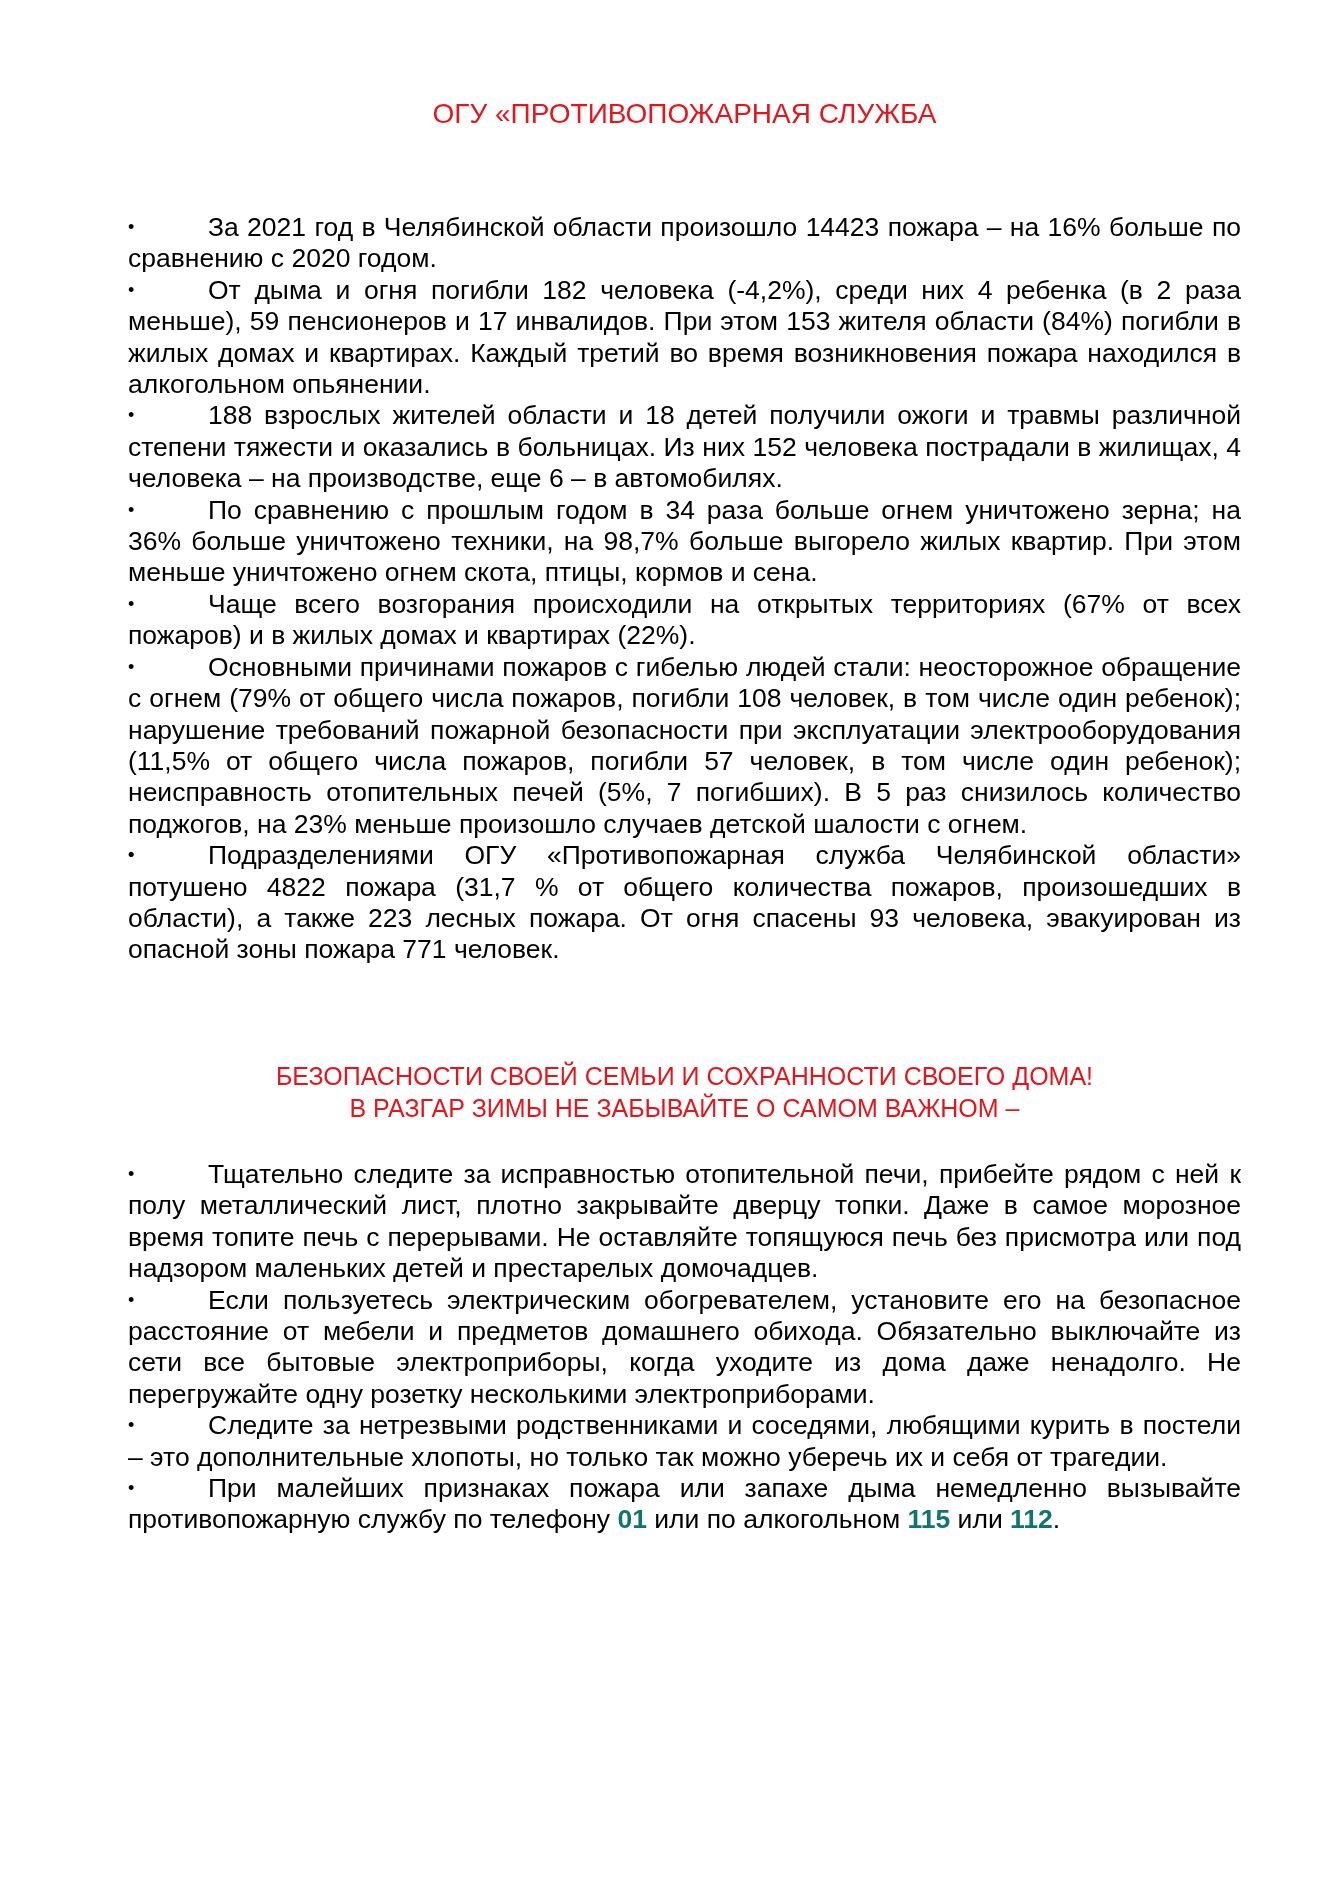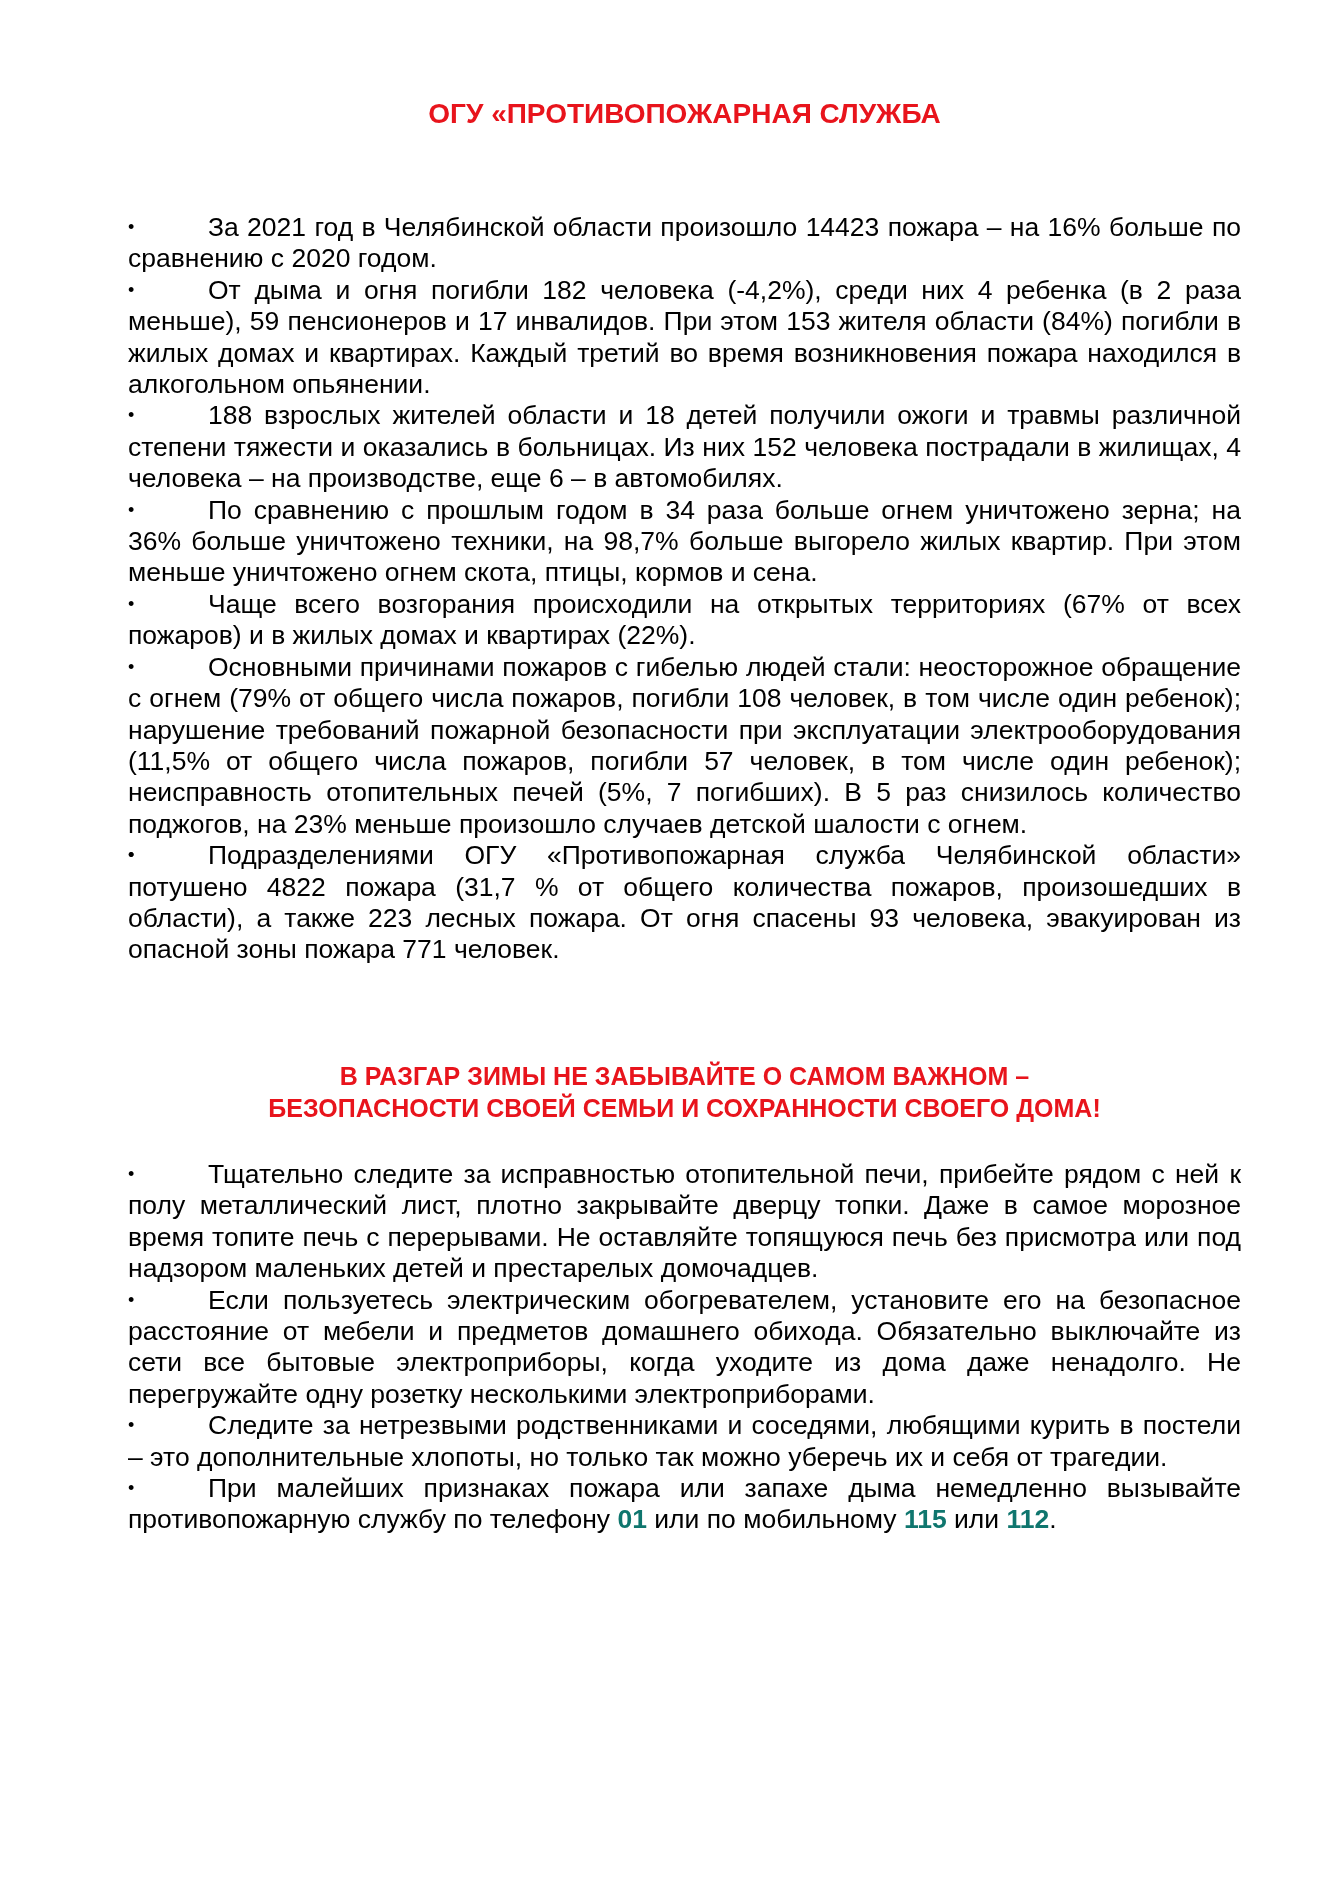--- a/index.html
+++ b/index.html
@@ -16,21 +16,21 @@
       color: #000000;
     }
     .page {
       position: absolute;
       left: 128px;
       top: 0;
       width: 1113px;
     }
     .title {
       color: #e8141c;
-      font-weight: bold;
+      font-weight: normal;
       text-align: center;
       font-size: 28px;
       line-height: 34px;
       margin: 0;
     }
     .title-1 {
       position: absolute;
       top: 97px;
       left: 0;
       width: 1113px;
@@ -90,24 +90,24 @@
     <li class="item"><span class="bullet">•</span><span>От дыма и огня погибли 182 человека (-4,2%), среди них 4 ребенка (в 2 раза меньше), 59 пенсионеров и 17 инвалидов. При этом 153 жителя области (84%) погибли в жилых домах и квартирах. Каждый третий во время возникновения пожара находился в алкогольном опьянении.</span></li>
     <li class="item"><span class="bullet">•</span><span>188 взрослых жителей области и 18 детей получили ожоги и травмы различной степени тяжести и оказались в больницах. Из них 152 человека пострадали в жилищах, 4 человека – на производстве, еще 6 – в автомобилях.</span></li>
     <li class="item"><span class="bullet">•</span><span>По сравнению с прошлым годом в 34 раза больше огнем уничтожено зерна; на 36% больше уничтожено техники, на 98,7% больше выгорело жилых квартир. При этом меньше уничтожено огнем скота, птицы, кормов и сена.</span></li>
     <li class="item"><span class="bullet">•</span><span>Чаще всего возгорания происходили на открытых территориях (67% от всех пожаров) и в жилых домах и квартирах (22%).</span></li>
     <li class="item"><span class="bullet">•</span><span>Основными причинами пожаров с гибелью людей стали: неосторожное обращение с огнем (79% от общего числа пожаров, погибли 108 человек, в том числе один ребенок); нарушение требований пожарной безопасности при эксплуатации электрооборудования (11,5% от общего числа пожаров, погибли 57 человек, в том числе один ребенок); неисправность отопительных печей (5%, 7 погибших). В 5 раз снизилось количество поджогов, на 23% меньше произошло случаев детской шалости с огнем.</span></li>
     <li class="item"><span class="bullet">•</span></li>
     <li class="item"><span class="bullet">•</span><span>Подразделениями ОГУ «Противопожарная служба Челябинской области» потушено 4822 пожара (31,7 % от общего количества пожаров, произошедших в области), а также 223 лесных пожара. От огня спасены 93 человека, эвакуирован из опасной зоны пожара 771 человек.</span></li>
   </ul>
 
   <h2 class="title title-2">
+    <span>БЕЗОПАСНОСТИ СВОЕЙ СЕМЬИ И СОХРАННОСТИ СВОЕГО ДОМА!</span>
     <span>В РАЗГАР ЗИМЫ НЕ ЗАБЫВАЙТЕ О САМОМ ВАЖНОМ –</span>
-    <span>БЕЗОПАСНОСТИ СВОЕЙ СЕМЬИ И СОХРАННОСТИ СВОЕГО ДОМА!</span>
   </h2>
 
   <ul class="list list-2">
     <li class="item"><span class="bullet">•</span><span>Тщательно следите за исправностью отопительной печи, прибейте рядом с ней к полу металлический лист, плотно закрывайте дверцу топки. Даже в самое морозное время топите печь с перерывами. Не оставляйте топящуюся печь без присмотра или под надзором маленьких детей и престарелых домочадцев.</span></li>
     <li class="item"><span class="bullet">•</span><span>Если пользуетесь электрическим обогревателем, установите его на безопасное расстояние от мебели и предметов домашнего обихода. Обязательно выключайте из сети все бытовые электроприборы, когда уходите из дома даже ненадолго. Не перегружайте одну розетку несколькими электроприборами.</span></li>
     <li class="item"><span class="bullet">•</span><span>Следите за нетрезвыми родственниками и соседями, любящими курить в постели – это дополнительные хлопоты, но только так можно уберечь их и себя от трагедии.</span></li>
-    <li class="item"><span class="bullet">•</span><span>При малейших признаках пожара или запахе дыма немедленно вызывайте противопожарную службу по телефону </span><span class="red">01</span><span> или по мобильному </span><span class="red">115</span><span> или </span><span class="red">112</span><span>.</span></li>
+    <li class="item"><span class="bullet">•</span><span>При малейших признаках пожара или запахе дыма немедленно вызывайте противопожарную службу по телефону </span><span class="red">01</span><span> или по алкогольном </span><span class="red">115</span><span> или </span><span class="red">112</span><span>.</span></li>
   </ul>
 
 </div>
 
 </body></html>

